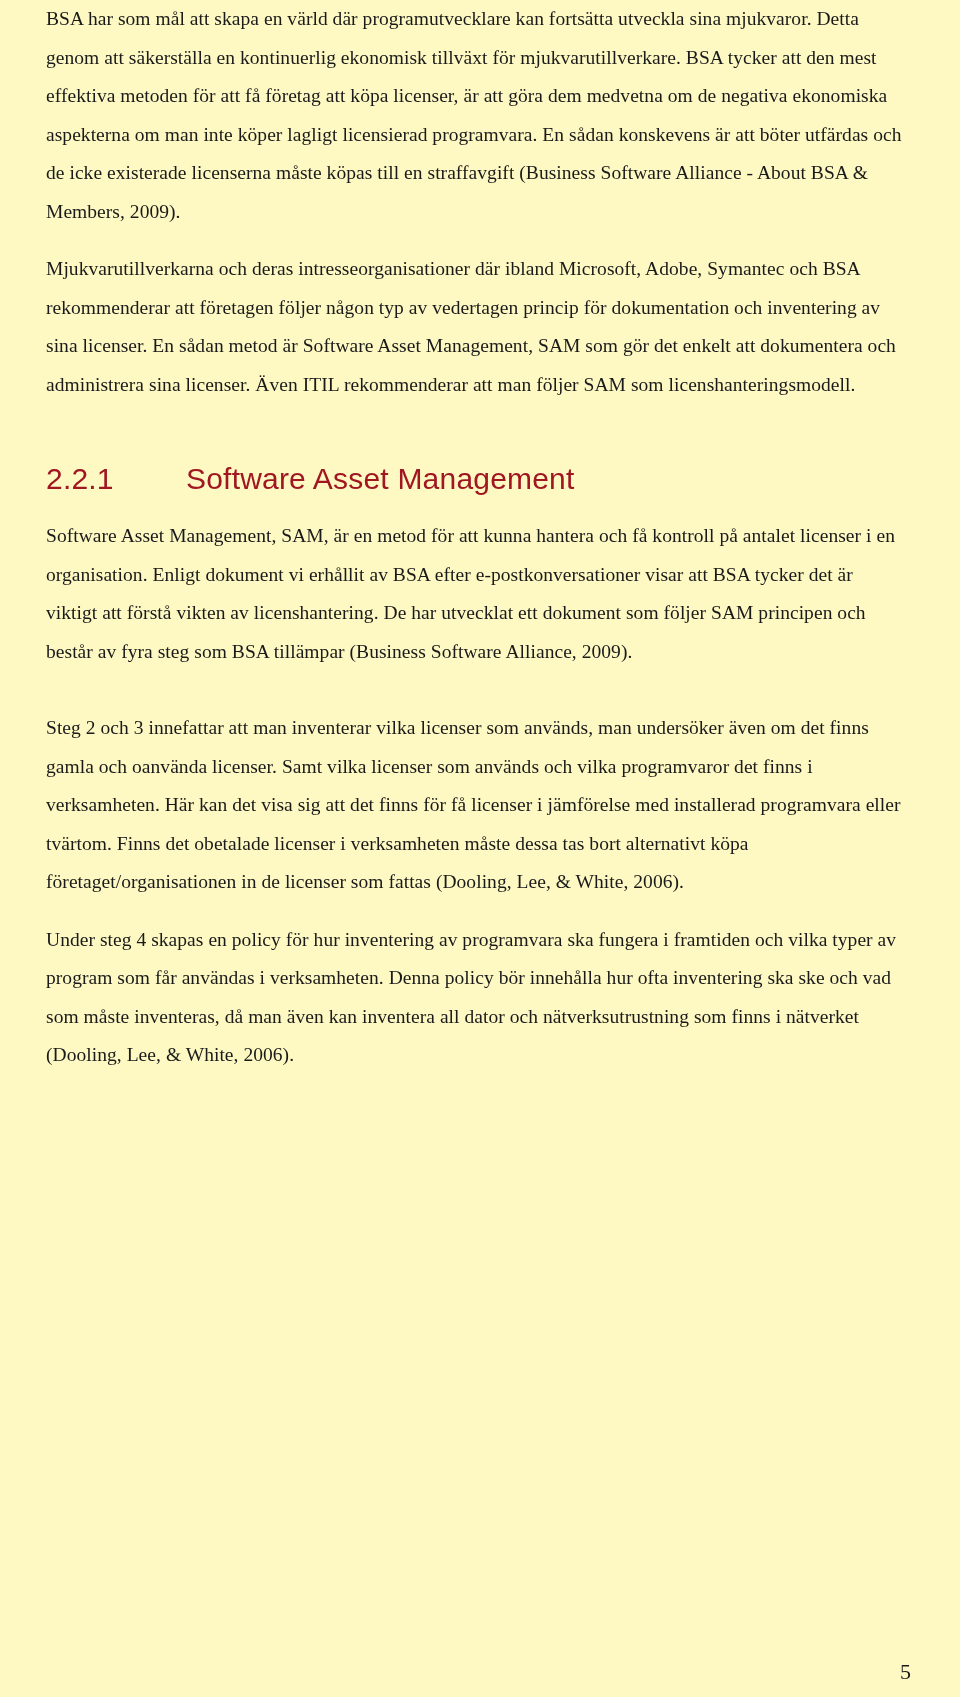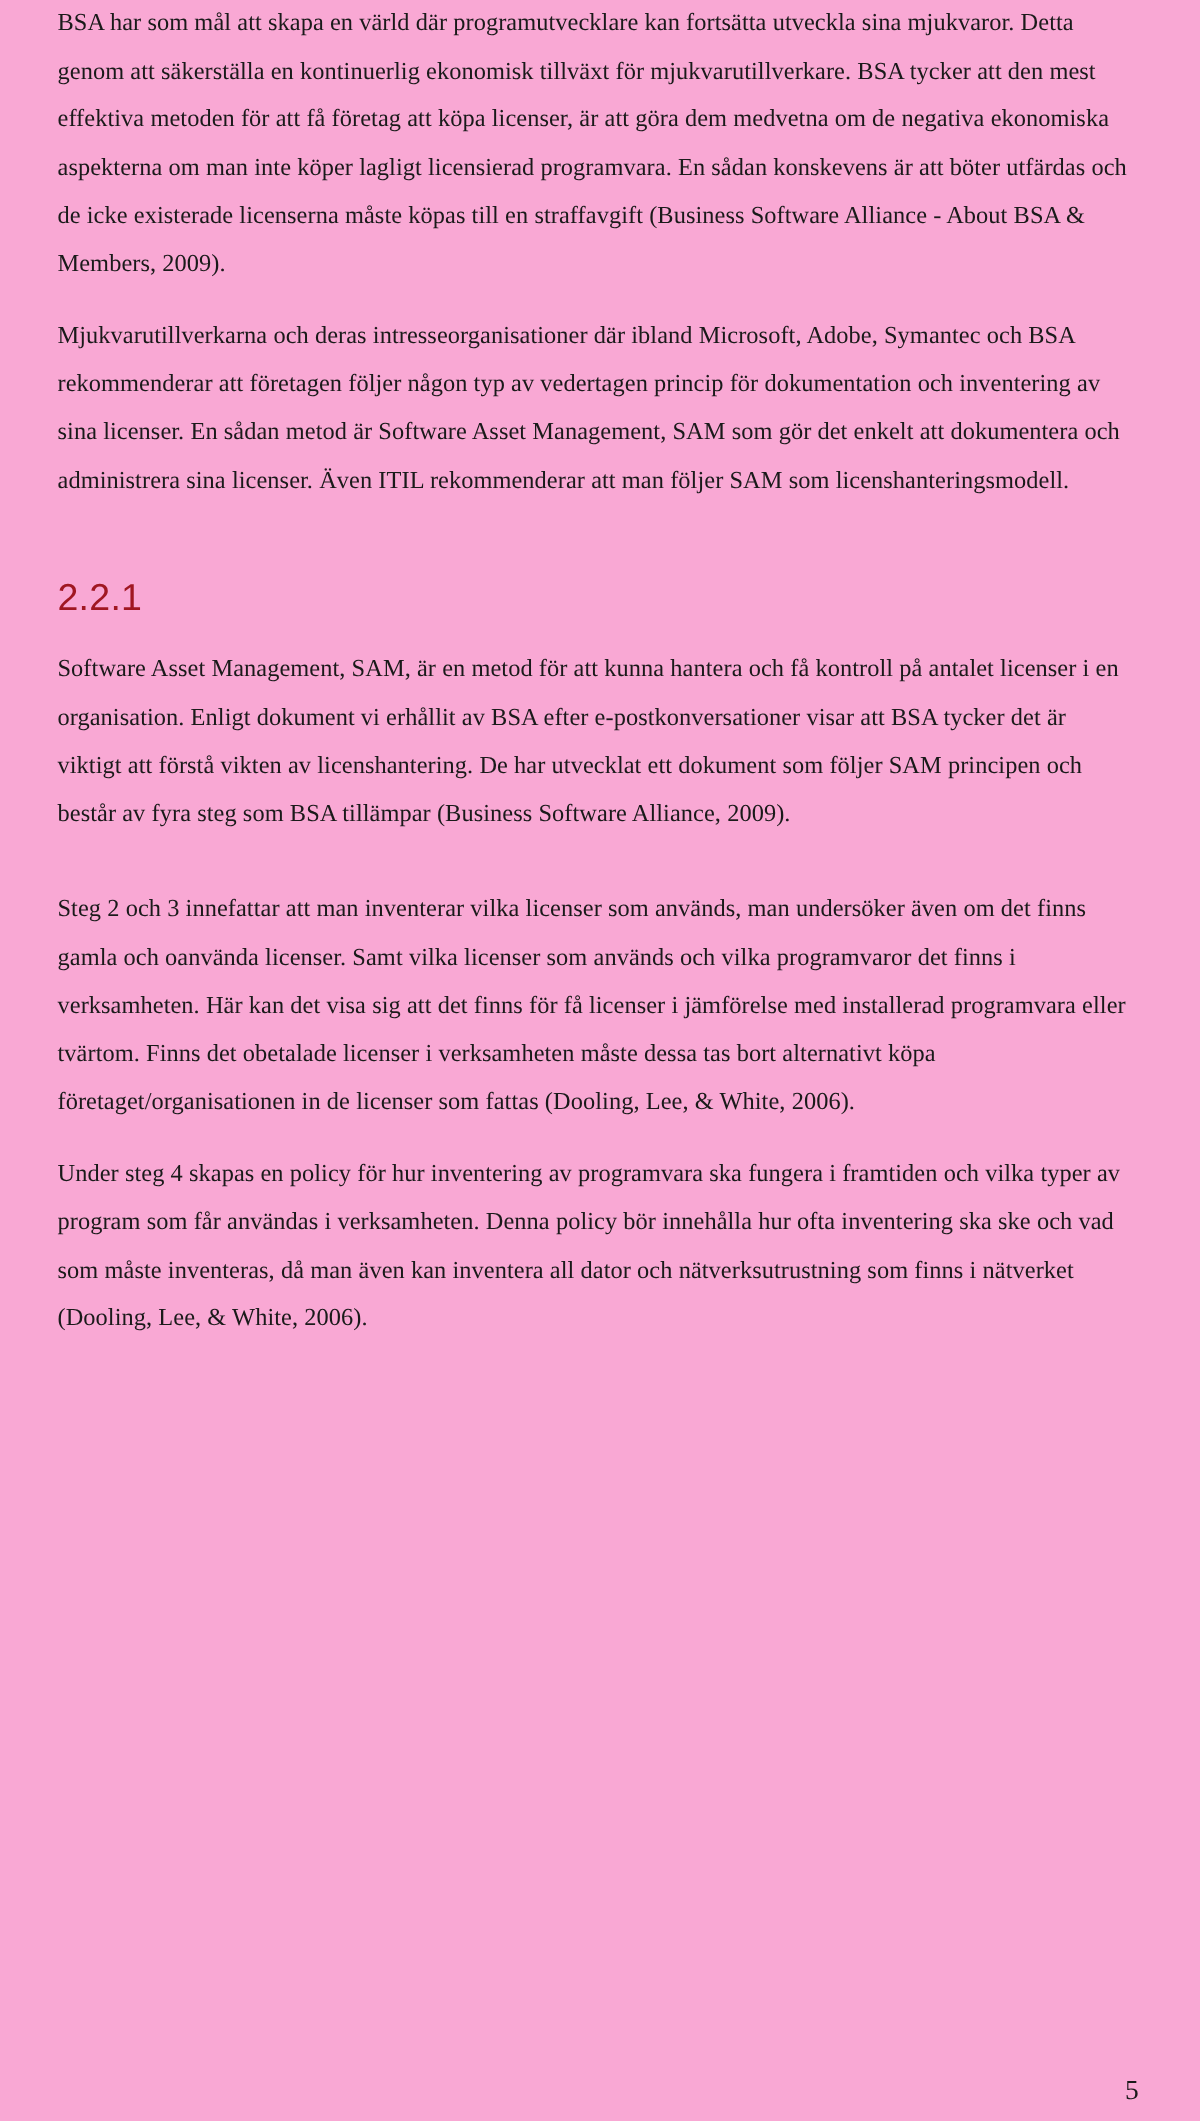--- a/index.html
+++ b/index.html
@@ -5,21 +5,21 @@
   html, body {
     margin: 0;
     padding: 0;
     background: #ffffff;
   }
 
   .page {
     position: relative;
     width: 960px;
     height: 1697px;
-    background: #f9a8d4;
+    background: #fef9c3;
     overflow: hidden;
     box-sizing: border-box;
   }
 
   .content {
     position: absolute;
     left: 46px;
     top: 0px;
     width: 856px;
   }
@@ -75,20 +75,21 @@
     <p class="para">BSA har som mål att skapa en värld där programutvecklare kan fortsätta utveckla sina mjukvaror. Detta genom att säkerställa en kontinuerlig ekonomisk tillväxt för mjukvarutillverkare. BSA tycker att den mest effektiva metoden för att få företag att köpa licenser, är att göra dem medvetna om de negativa ekonomiska aspekterna om man inte köper lagligt licensierad programvara. En sådan konskevens är att böter utfärdas och de icke existerade licenserna måste köpas till en straffavgift (Business Software Alliance - About BSA &amp; Members, 2009).</p>
 
     <div class="gap-small"></div>
 
     <p class="para">Mjukvarutillverkarna och deras intresseorganisationer där ibland Microsoft, Adobe, Symantec och BSA rekommenderar att företagen följer någon typ av vedertagen princip för dokumentation och inventering av sina licenser. En sådan metod är Software Asset Management, SAM som gör det enkelt att dokumentera och administrera sina licenser. Även ITIL rekommenderar att man följer SAM som licenshanteringsmodell.</p>
 
     <div style="height:58px"></div>
 
     <div class="heading-row">
       <span class="heading-num">2.2.1</span>
+      <span class="heading-text">Software Asset Management</span>
     </div>
 
     <div style="height:21px"></div>
 
     <p class="para">Software Asset Management, SAM, är en metod för att kunna hantera och få kontroll på antalet licenser i en organisation. Enligt dokument vi erhållit av BSA efter e-postkonversationer visar att BSA tycker det är viktigt att förstå vikten av licenshantering. De har utvecklat ett dokument som följer SAM principen och består av fyra steg som BSA tillämpar (Business Software Alliance, 2009).</p>
 
     <div class="gap-small"></div>
 
 
     <div class="gap-small"></div>

